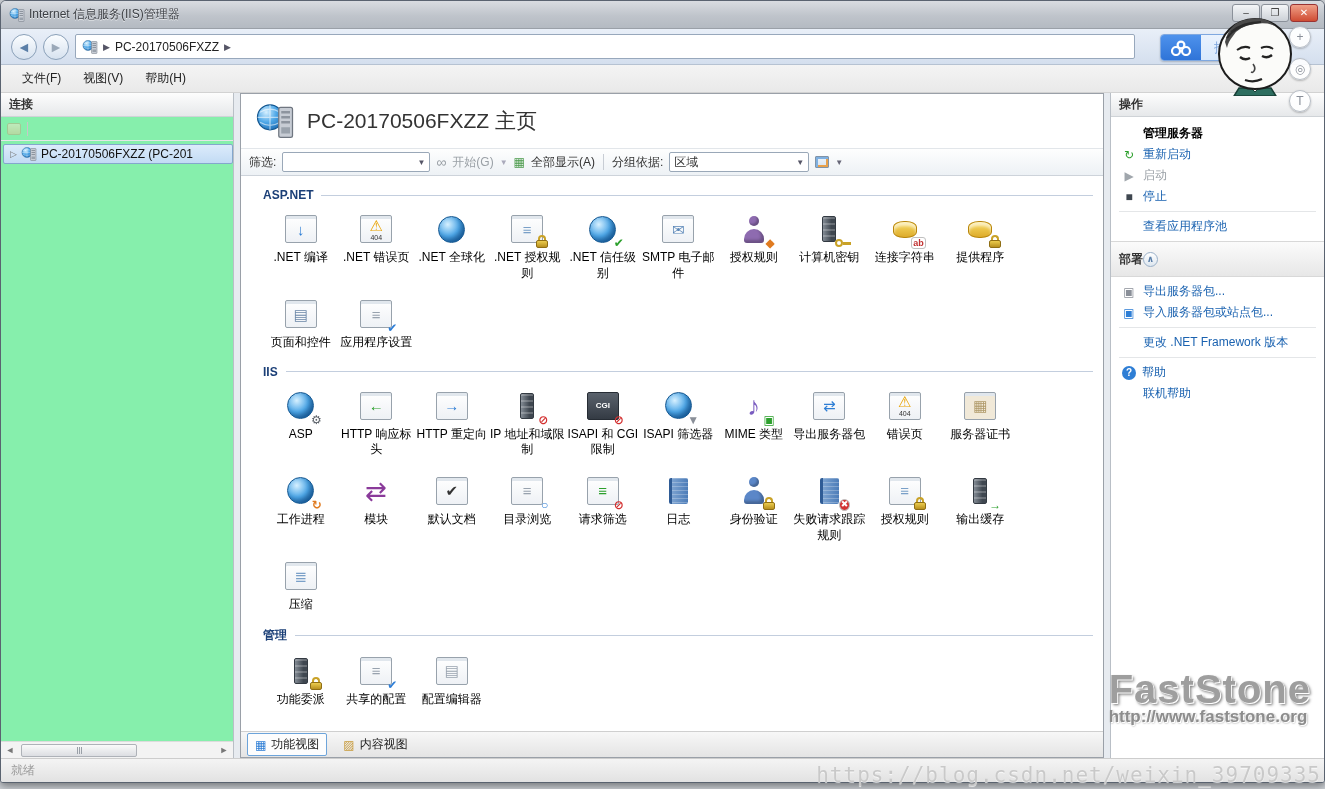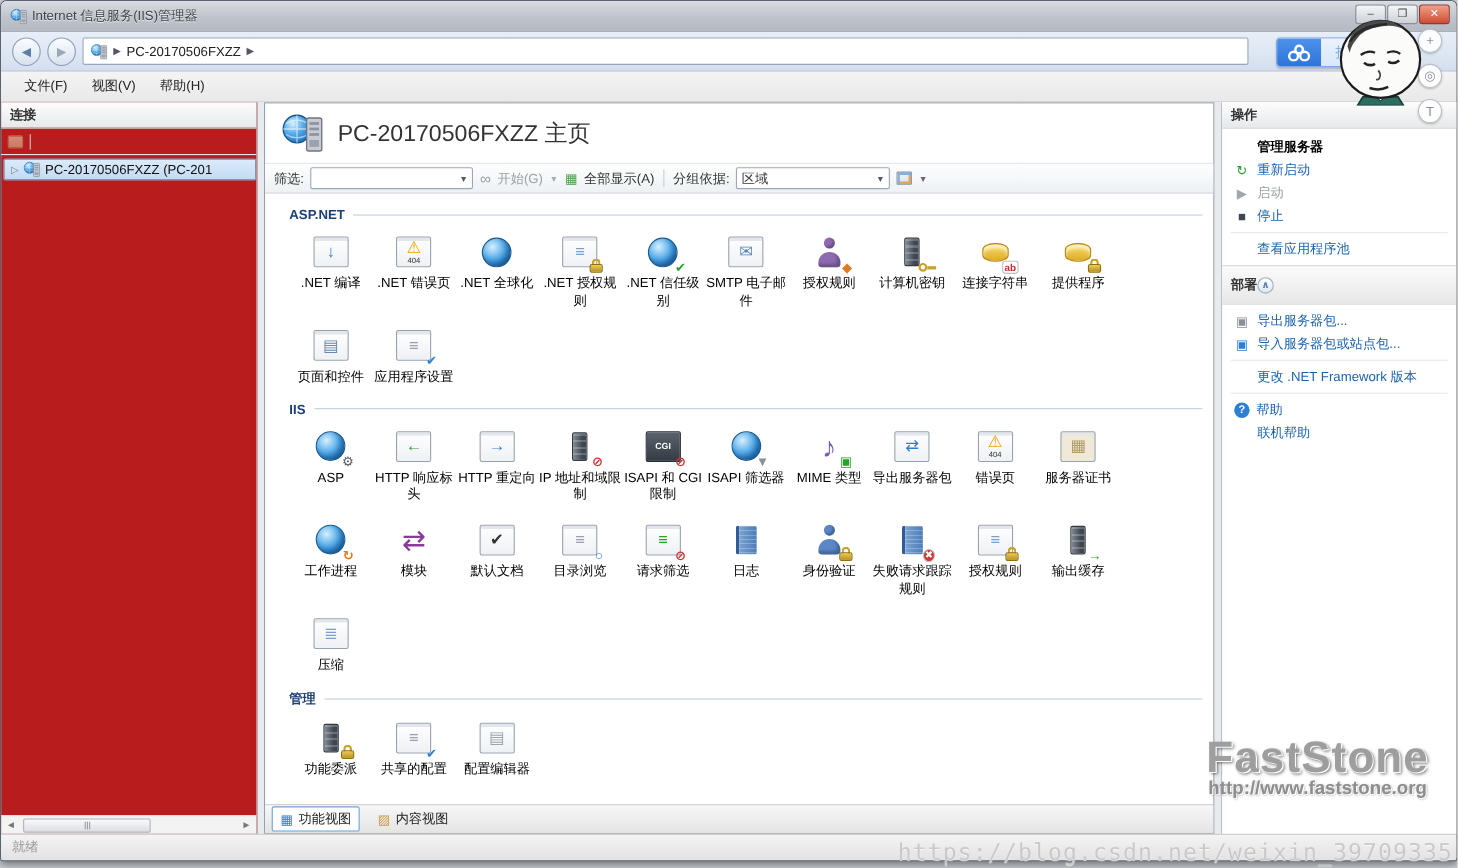--- a/index.html
+++ b/index.html
@@ -29,21 +29,21 @@
   .baidu-btn{width:40px;background:linear-gradient(#4e92ec,#2f74d8);display:flex;align-items:center;justify-content:center;}
   .baidu-drag{width:52px;background:linear-gradient(#eaf2fd,#d8e8fb);color:#7aa3dc;font-size:13px;display:flex;
               align-items:center;justify-content:center;}
   
   .menubar{height:28px;flex:0 0 28px;background:linear-gradient(#f4f4f4,#e9e9e9);border-bottom:1px solid #d2d2d2;
            display:flex;align-items:center;padding-left:12px;gap:4px;}
   .menu-item{font-size:12px;color:#222;padding:3px 9px;border-radius:2px;}
   
   .content{flex:1 1 auto;display:flex;min-height:0;background:#e7ebf0;}
   
-  .leftpane{flex:0 0 212px;display:flex;flex-direction:column;background:#b91c1c;border-right:1px solid #b9bfc6;min-height:0;}
+  .leftpane{flex:0 0 212px;display:flex;flex-direction:column;background:#86efac;border-right:1px solid #b9bfc6;min-height:0;}
   .pane-head{height:24px;flex:0 0 24px;background:linear-gradient(#fdfdfd,#e6e8ea);border-bottom:1px solid #cfd3d7;
              display:flex;align-items:center;padding:0 8px;font-size:12px;font-weight:bold;color:#333;}
   .mini-toolbar{height:24px;flex:0 0 24px;border-bottom:1px solid #e4e6e8;display:flex;align-items:center;padding:0 6px;gap:6px;}
   .mini-ic{width:14px;height:12px;background:linear-gradient(#efe6c8,#d9c99a);border:1px solid #b9ab80;border-radius:2px;opacity:.55;}
   .mini-sep{width:1px;height:14px;background:#c8c8c8;}
   .tree{flex:1 1 auto;padding-top:3px;overflow:hidden;}
   .tree-item{display:flex;align-items:center;gap:4px;height:20px;padding-left:6px;font-size:12px;color:#111;
              background:linear-gradient(#dcebfb,#c2dbf4);border:1px solid #84a7cc;border-radius:2px;margin:0 0 0 2px;
              width:230px;white-space:nowrap;}
   .expander{font-size:9px;color:#777;}
@@ -131,21 +131,21 @@
   .chev{width:15px;height:15px;border-radius:50%;border:1px solid #9ab0c8;background:linear-gradient(#fff,#dde6ef);
         color:#5b7fa8;font-size:9px;display:flex;align-items:center;justify-content:center;}
   
   .statusbar{flex:0 0 24px;background:linear-gradient(#f4f4f4,#e2e2e2);border-top:1px solid #cdcdcd;
              display:flex;align-items:center;padding:0 10px;font-size:12px;color:#9a9a9a;}
   
   .meme{position:absolute;right:18px;top:12px;z-index:50;}
   .ov-circles{position:absolute;right:14px;top:26px;z-index:40;display:flex;flex-direction:column;gap:10px;}
   .ovc{width:22px;height:22px;border-radius:50%;background:rgba(255,255,255,.9);border:1px solid #b8bec6;
        box-shadow:0 1px 2px rgba(0,0,0,.25);color:#8a909a;font-size:12px;display:flex;align-items:center;justify-content:center;}
-  .wm-fs{position:absolute;right:26px;bottom:62px;text-align:center;z-index:60;pointer-events:none;}
+  .wm-fs{position:absolute;right:14px;bottom:62px;text-align:left;z-index:60;pointer-events:none;}
   .wm-fs .fs1{font-size:40px;font-weight:bold;color:#9e9e9e;letter-spacing:1px;line-height:.9;
               text-shadow:1px 1px 0 #fff,2px 2px 3px rgba(0,0,0,.55);}
   .wm-fs .fs2{font-size:17px;font-weight:bold;color:#8d8d8d;text-shadow:1px 1px 0 #fff,1px 1px 2px rgba(0,0,0,.5);}
   .wm-csdn{position:absolute;right:4px;bottom:2px;font-family:"DejaVu Sans Mono","Liberation Mono",monospace;
            font-size:21px;color:#c9c9c9;z-index:60;letter-spacing:1px;pointer-events:none;text-shadow:0 1px 1px rgba(255,255,255,.8);}
   .iis-sm{width:16px;height:16px;flex:0 0 16px;}
   .iis-lg{width:40px;height:40px;}
   svg{display:block;}
 </style>
 </head>

